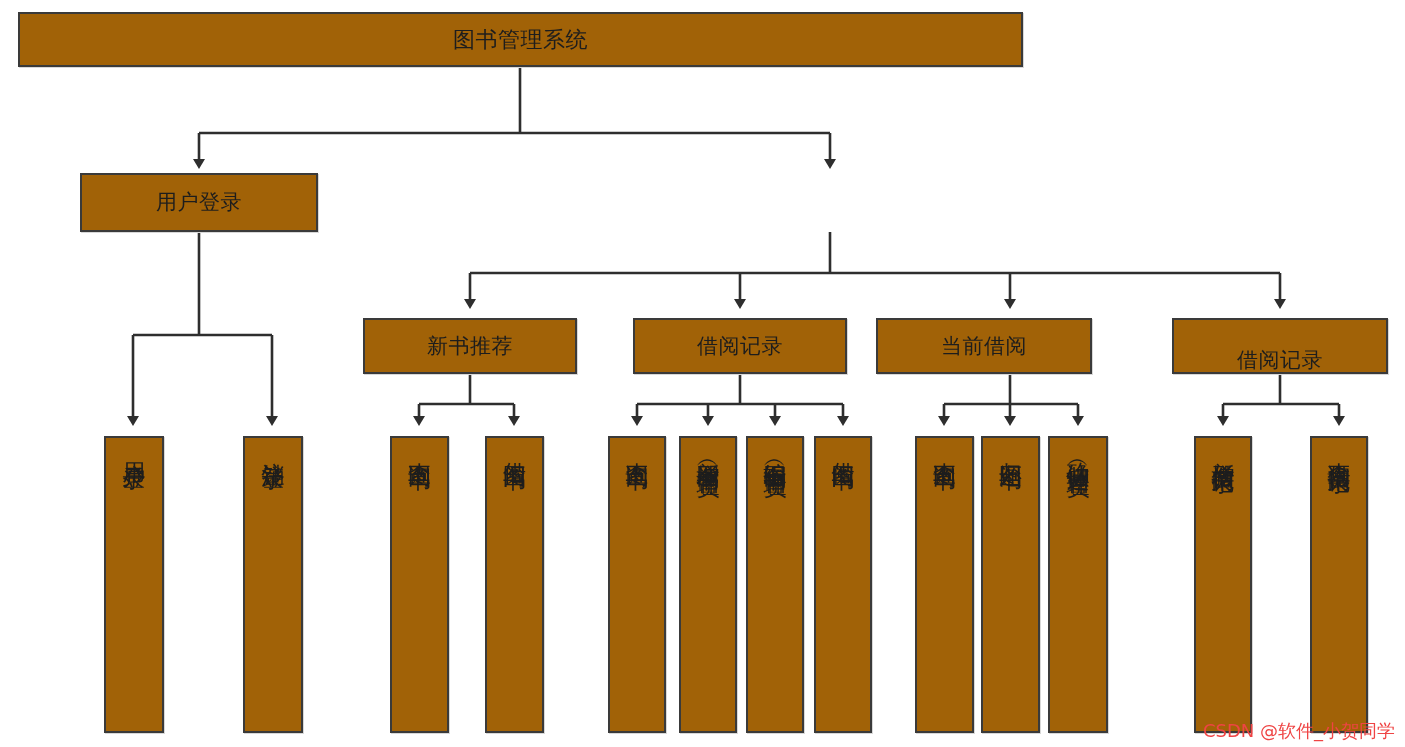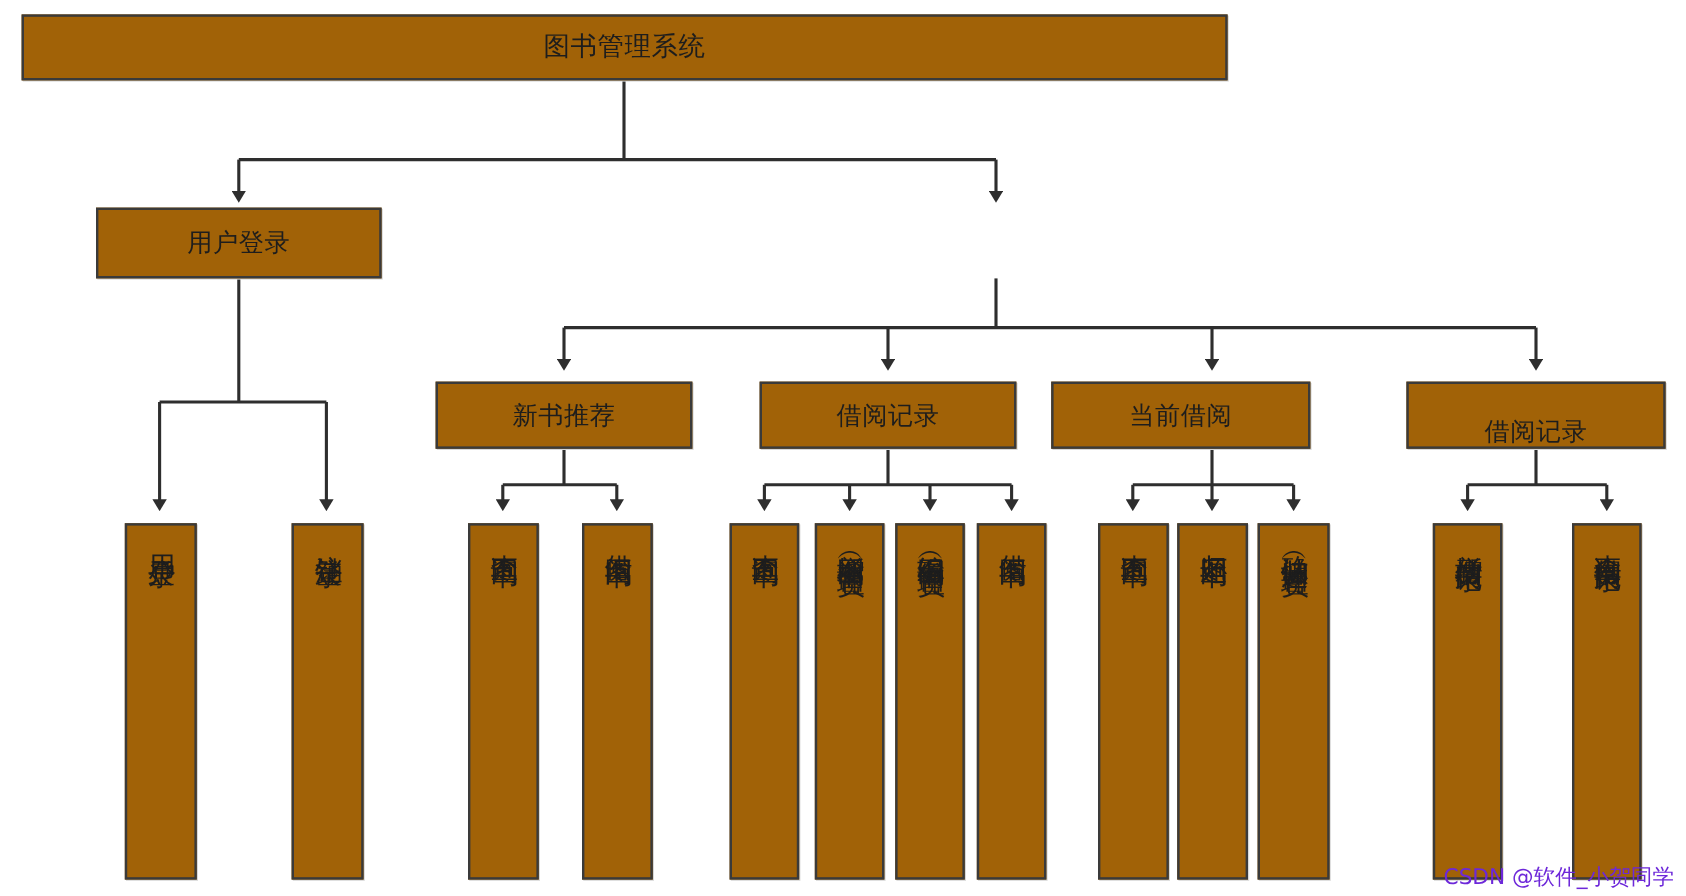--- a/index.html
+++ b/index.html
@@ -56,21 +56,21 @@
     line-height: 1.08;
     letter-spacing: 2px;
     white-space: pre;
     text-align: left;
   }
   .watermark {
     position: absolute;
     right: 10px;
     bottom: 4px;
     font-size: 18px;
-    color: #6d28d9;
+    color: #ef4444;
     white-space: nowrap;
     font-family: "DejaVu Sans", "Liberation Sans", sans-serif;
   }
 </style>
 </head>
 <body>
 
 <div id="canvas">
 
   <svg id="edges" viewBox="0 0 1405 747">

